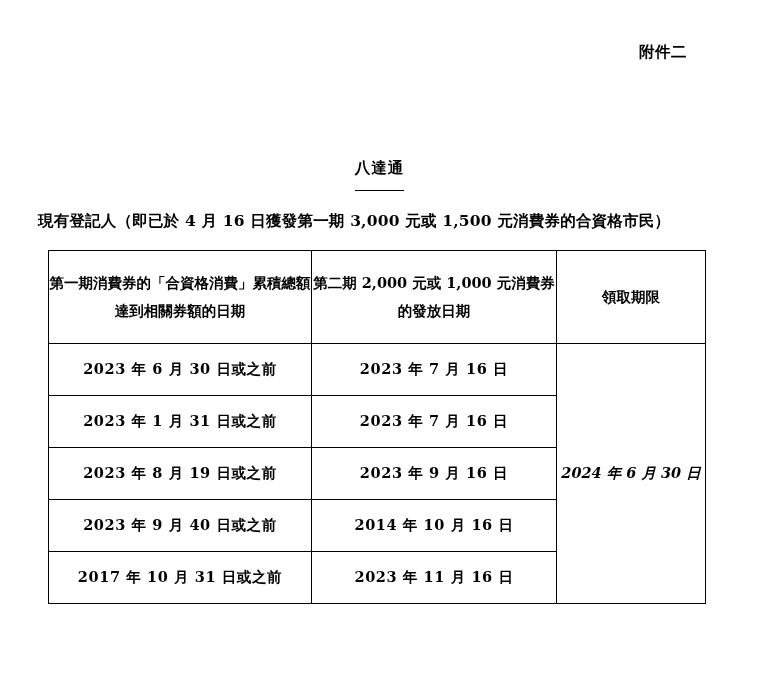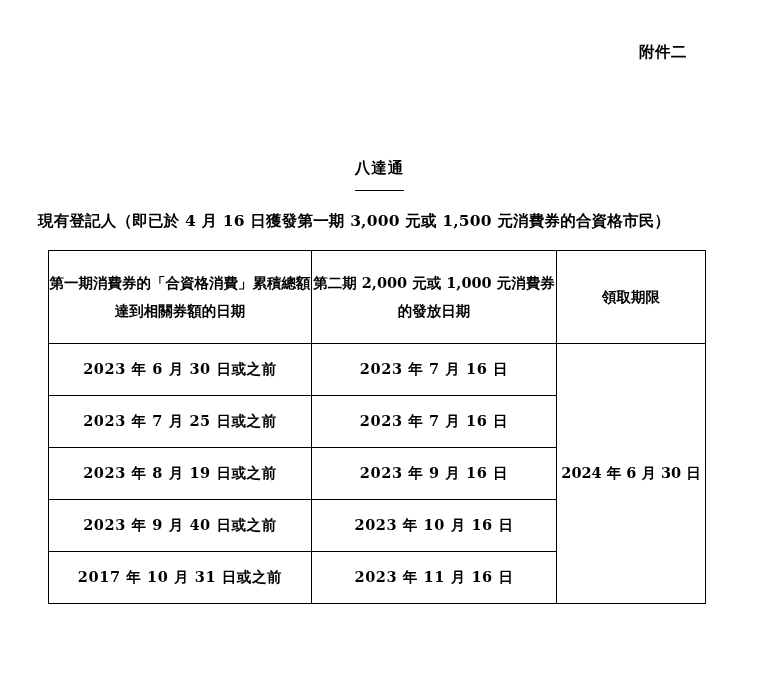--- a/index.html
+++ b/index.html
@@ -102,20 +102,21 @@
     font-size: 14.8px;
     margin-top: 41px;
   }
   tbody td {
     height: 51px;
     font-size: 14.5px;
   }
   td.deadline {
     font-size: 14.5px;
     font-weight: bold;
+    font-style: italic;
   }
   .spaced {
     letter-spacing: 0.6px;
   }
 </style>
 </head>
 <body>
 
 <div class="page">
 
@@ -136,30 +137,30 @@
         <th class="col-c hdr-c">領取期限</th>
       </tr>
     </thead>
     <tbody>
       <tr>
         <td class="spaced">2023 年 6 月 30 日或之前</td>
         <td class="spaced">2023 年 7 月 16 日</td>
         <td class="deadline" rowspan="5">2024 年 6 月 30 日</td>
       </tr>
       <tr>
-        <td class="spaced">2023 年 7 月 25 日或之前</td>
+        <td class="spaced">2023 年 1 月 31 日或之前</td>
         <td class="spaced">2023 年 7 月 16 日</td>
       </tr>
       <tr>
         <td class="spaced">2023 年 8 月 19 日或之前</td>
         <td class="spaced">2023 年 9 月 16 日</td>
       </tr>
       <tr>
         <td class="spaced">2023 年 9 月 40 日或之前</td>
-        <td class="spaced">2023 年 10 月 16 日</td>
+        <td class="spaced">2014 年 10 月 16 日</td>
       </tr>
       <tr>
         <td class="spaced">2017 年 10 月 31 日或之前</td>
         <td class="spaced">2023 年 11 月 16 日</td>
       </tr>
     </tbody>
   </table>
 
 </div>
 

